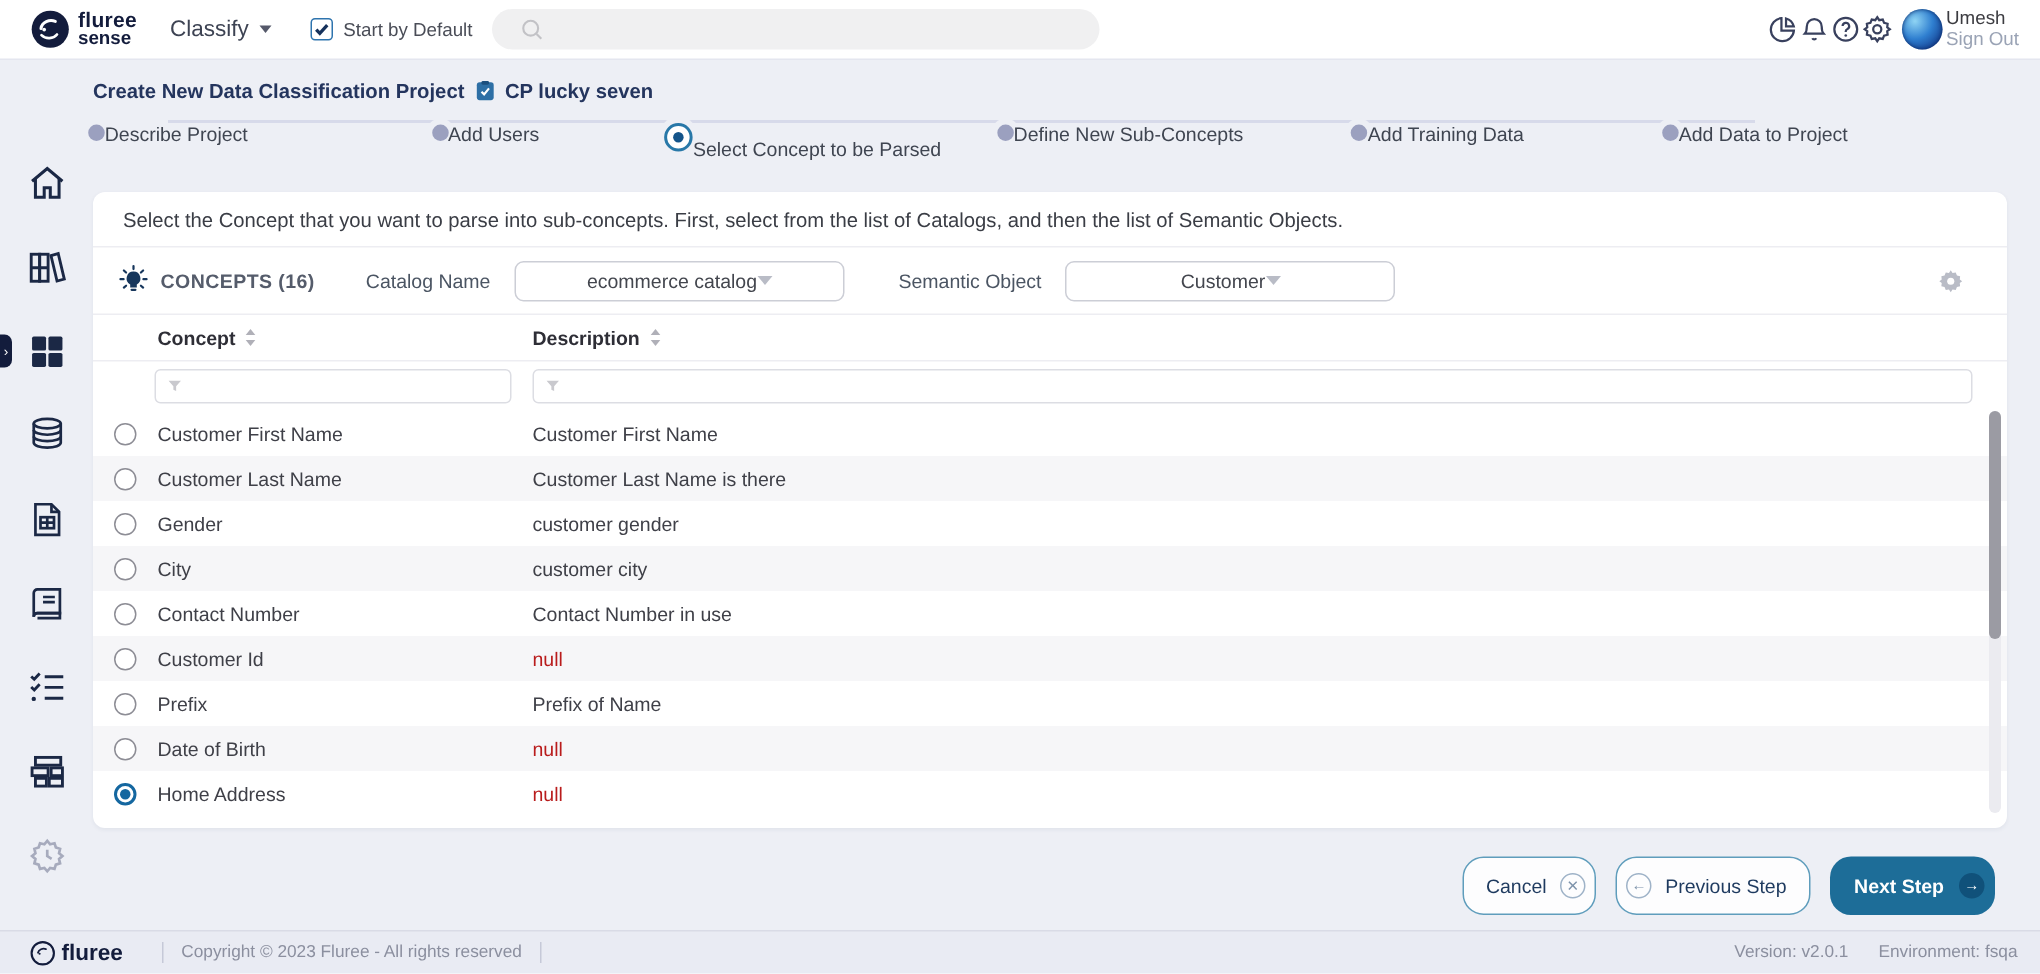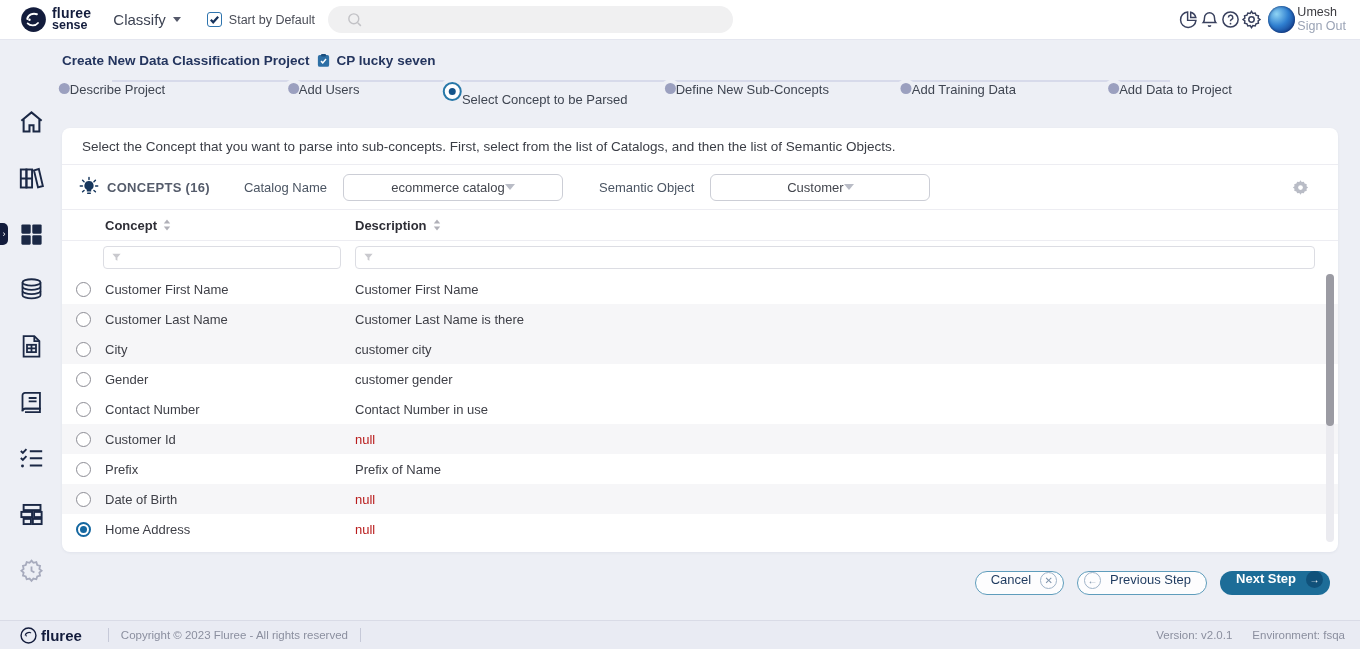--- a/index.html
+++ b/index.html
@@ -85,21 +85,21 @@
 .radio.checked{border-color:#1467a0;border-width:2px}
 .radio.checked::after{content:"";width:7px;height:7px;border-radius:50%;background:#1467a0}
 .cell-concept{width:250px;font-size:13px;color:#3f4048}
 .cell-desc{flex:1;font-size:13px;color:#3f4048}
 .cell-desc.muted{color:#b91c1c}
 .scrollbar{position:absolute;top:146px;right:4px;width:8px;height:268px;background:#ebebf0;border-radius:4px}
 .scroll-thumb{position:absolute;top:0;left:0;width:8px;height:152px;background:#9b9ba3;border-radius:4px;cursor:grab}
 
 
 .actions{margin-top:19px;display:flex;justify-content:flex-end;align-items:center;gap:13px;padding-right:8px}
-.btn{height:24px;border-radius:14px;display:flex;align-items:flex-start;font-size:13px;cursor:pointer}
+.btn{height:39px;border-radius:14px;display:flex;align-items:center;font-size:13px;cursor:pointer}
 .btn-outline{border:1px solid #5f9dbc;background:#fdfdfe;color:#1e3a5f;padding:0 6px 0 15px;gap:9px}
 .btn-outline.prev{padding:0 15px 0 6px}
 .btn-circle{width:17px;height:17px;border-radius:50%;border:1px solid #9fb3c8;color:#7e93ab;font-size:10px;display:flex;align-items:center;justify-content:center}
 .btn-primary{background:#1d6d98;color:#fff;padding:0 7px 0 16px;gap:10px;font-weight:bold}
 .btn-circle.dark{background:#10517a;border:none;color:#fff}
 
 
 .footer{position:absolute;left:0;right:0;bottom:0;height:29px;background:#e9ebf3;border-top:1px solid #d9dbe6;display:flex;align-items:center;padding:0 15px 0 20px;z-index:10}
 .f-brand{display:flex;align-items:center;gap:4px;margin-right:14px}
 .f-brand-text{font-size:15px;font-weight:bold;color:#131c3c}
@@ -391,33 +391,33 @@
           <span class="cell-concept">Customer First Name</span>
           <span class="cell-desc">Customer First Name</span>
         </div>
         <div class="trow alt">
           <span class="cell-radio">
             <span class="radio"></span>
           </span>
           <span class="cell-concept">Customer Last Name</span>
           <span class="cell-desc">Customer Last Name is there</span>
         </div>
+        <div class="trow">
+          <span class="cell-radio">
+            <span class="radio"></span>
+          </span>
+          <span class="cell-concept">Gender</span>
+          <span class="cell-desc">customer gender</span>
+        </div>
         <div class="trow alt">
           <span class="cell-radio">
             <span class="radio"></span>
           </span>
           <span class="cell-concept">City</span>
           <span class="cell-desc">customer city</span>
-        </div>
-        <div class="trow">
-          <span class="cell-radio">
-            <span class="radio"></span>
-          </span>
-          <span class="cell-concept">Gender</span>
-          <span class="cell-desc">customer gender</span>
         </div>
         <div class="trow">
           <span class="cell-radio">
             <span class="radio"></span>
           </span>
           <span class="cell-concept">Contact Number</span>
           <span class="cell-desc">Contact Number in use</span>
         </div>
         <div class="trow alt">
           <span class="cell-radio">

